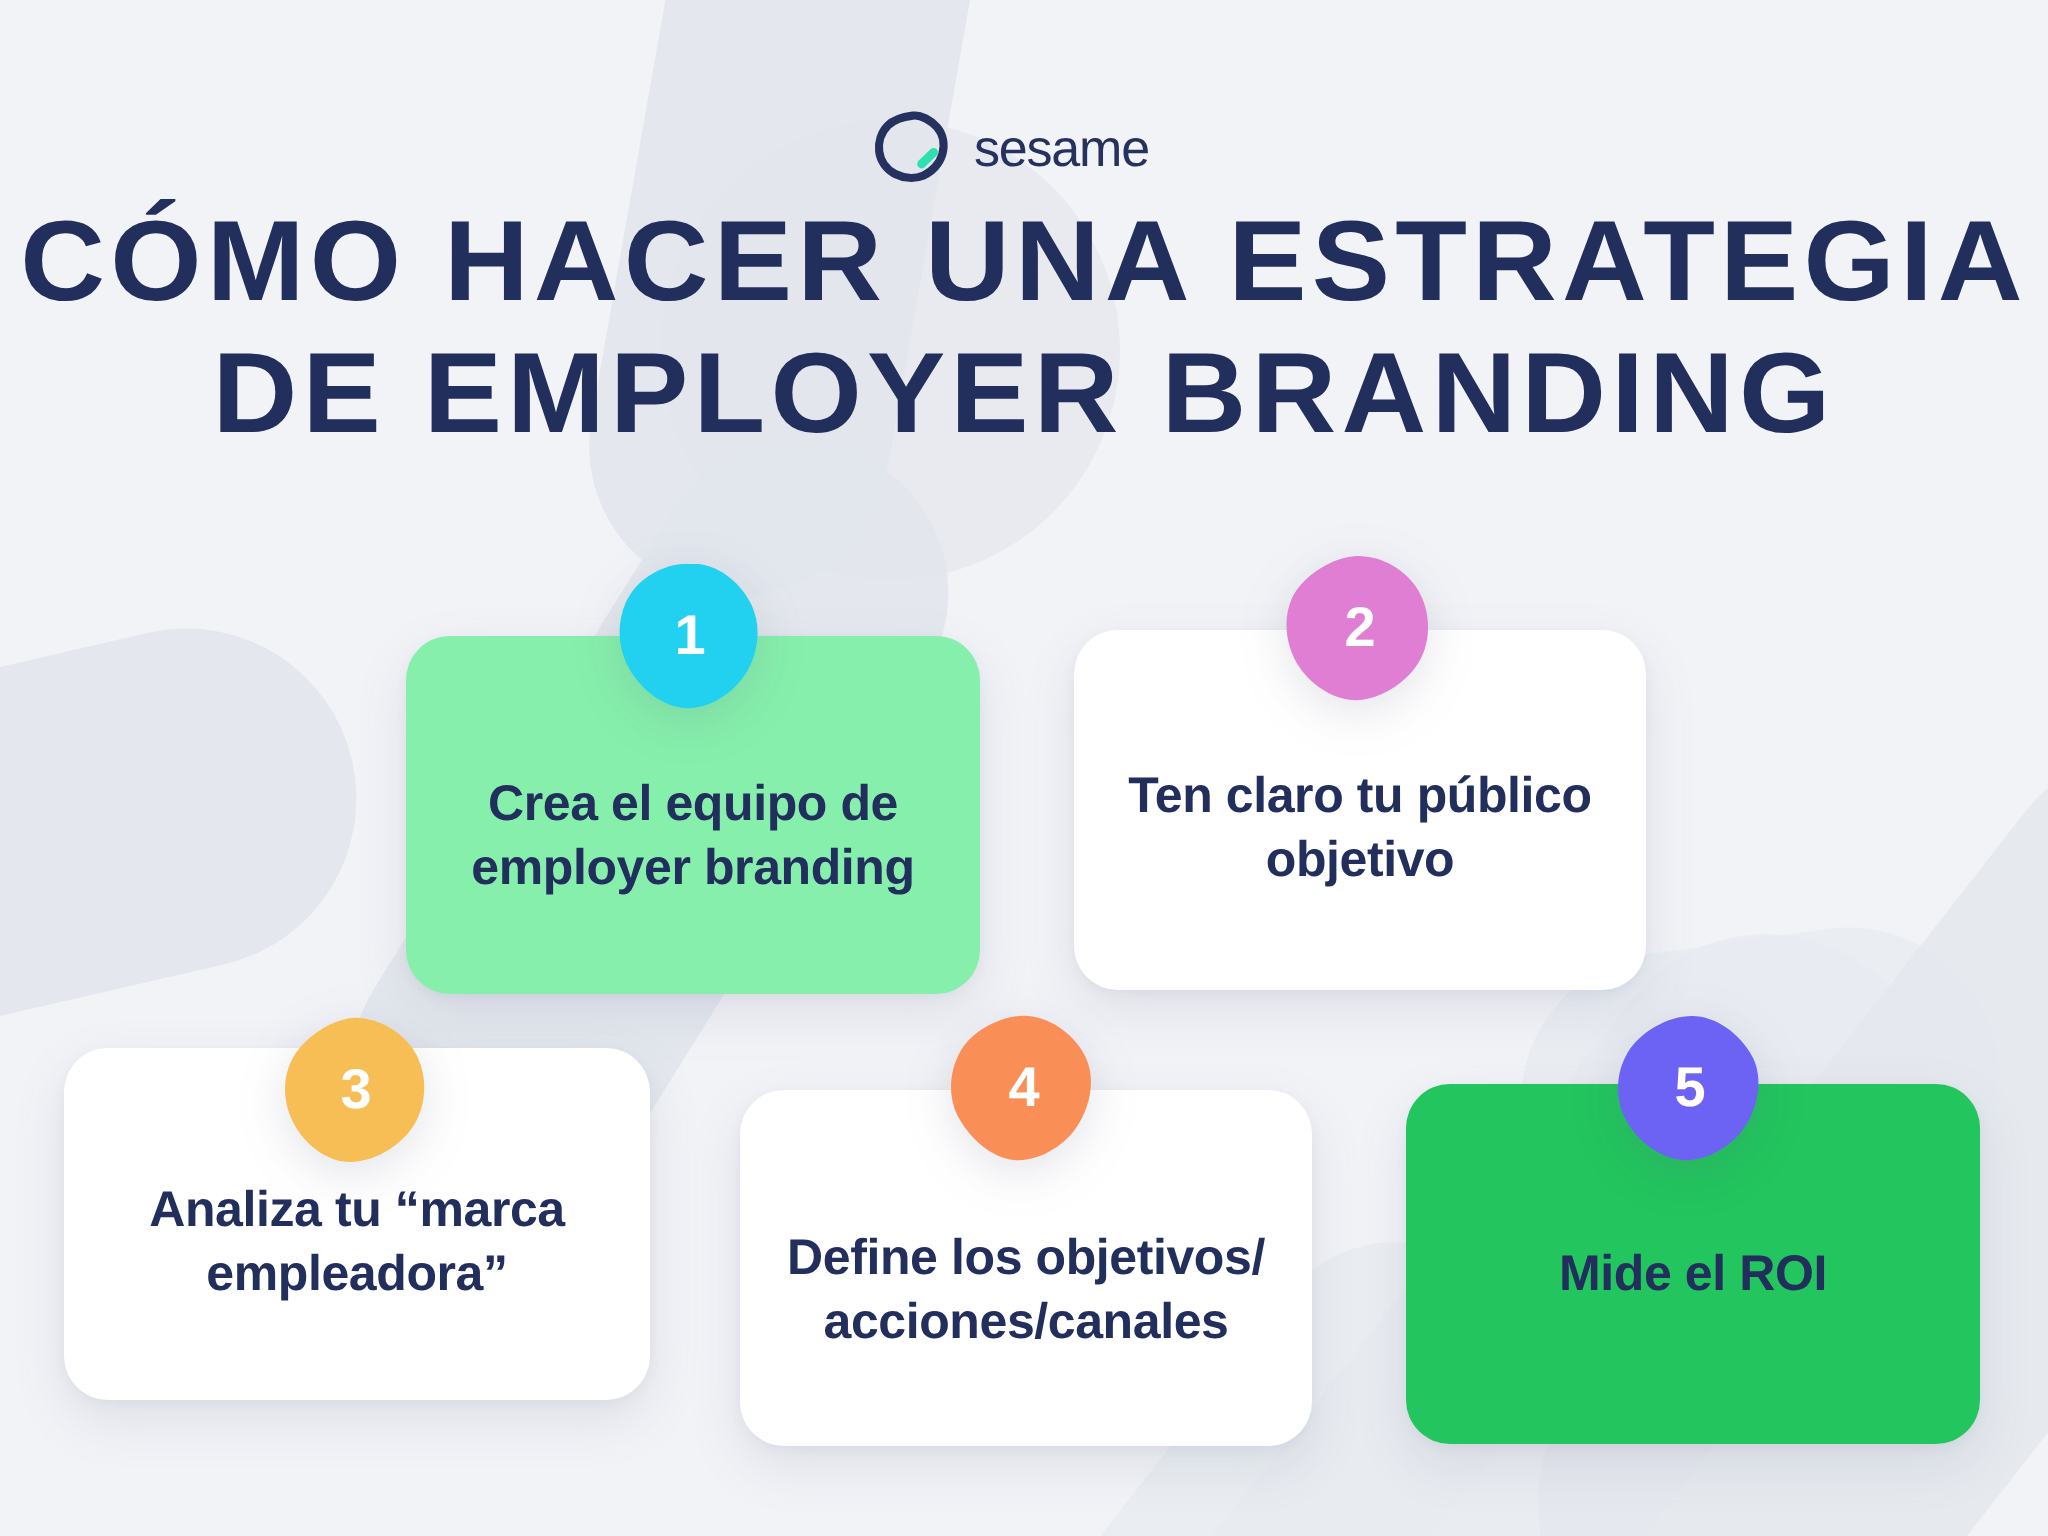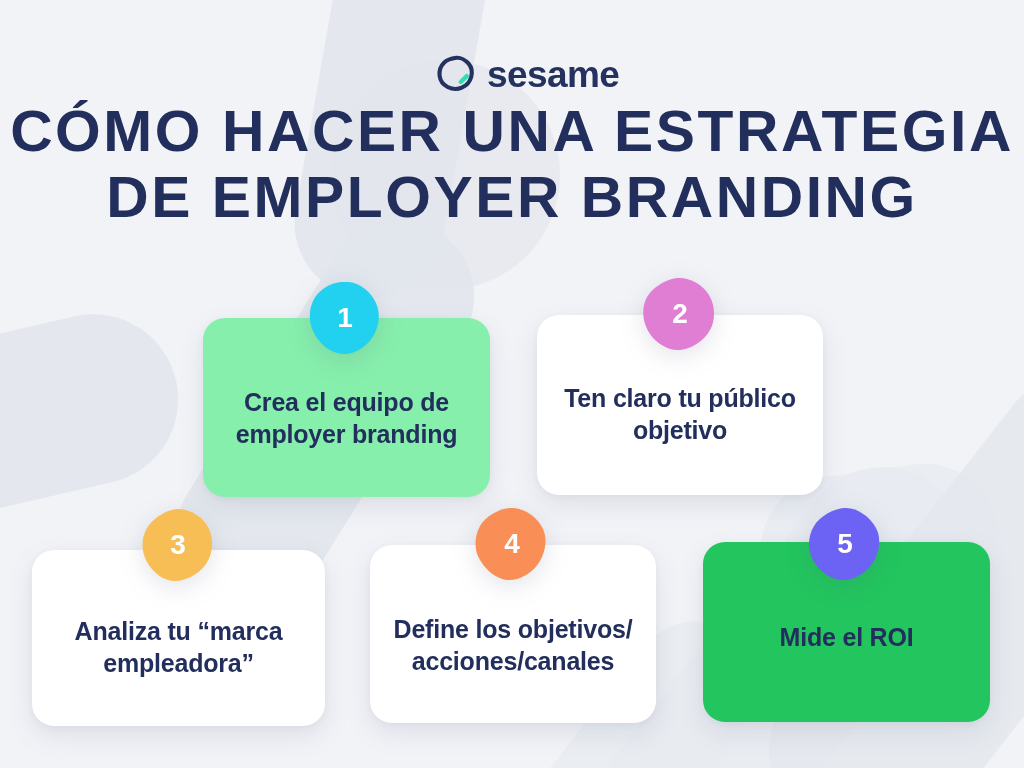--- a/index.html
+++ b/index.html
@@ -38,22 +38,22 @@
   .deco-h { width:240px; height:150px; left:760px; top:470px; transform:rotate(-8deg); background:#e9ecf2; }
 
   
   #logo {
     position:absolute; left:436px; top:54px;
     display:flex; align-items:center; gap:11px;
     z-index:3;
   }
   #logo .mark { width:40px; height:40px; display:block; }
   #logo .wordmark {
-    font-size:37px;
-    font-weight:bold;
+    font-size:26px;
+    font-weight:normal;
     color:#25315e;
     letter-spacing:-.6px;
     line-height:1;
     font-family:"Liberation Sans", sans-serif;
   }
 
   
   #headline {
     position:absolute; left:0; top:104px; width:1024px;
     text-align:center; z-index:3;
@@ -88,21 +88,21 @@
     line-height:1.27;
     text-align:center;
     letter-spacing:-.2px;
   }
 
   
   #card-1 { left:203px; top:318px; width:287px; height:179px; }
   #card-1 .card-text { transform:translateY(11px); }
   #card-2 { left:537px; top:315px; width:286px; height:180px; }
   #card-2 .card-text { transform:translateY(10px); }
-  #card-3 { left:32px; top:550px; width:293px; height:176px; }
+  #card-3 { left:32px; top:524px; width:293px; height:176px; }
   #card-3 .card-text { transform:translateY(10px); }
   #card-4 { left:370px; top:545px; width:286px; height:178px; }
   #card-4 .card-text { transform:translateY(12px); }
   #card-5 { left:703px; top:542px; width:287px; height:180px; }
   #card-5 .card-text { transform:translateY(6px); }
 
   
   .badge {
     position:absolute;
     width:80px; height:80px;

